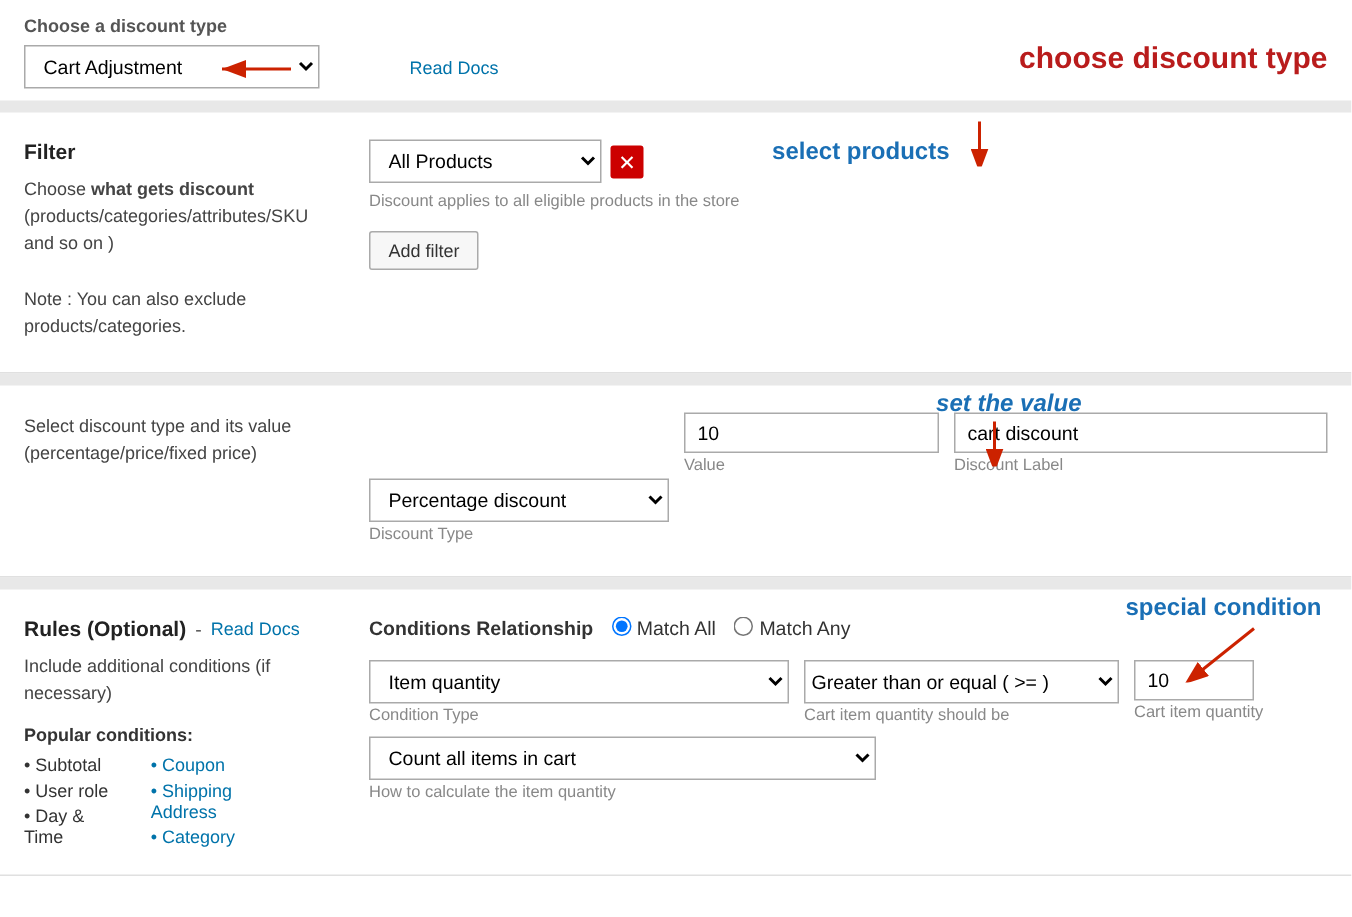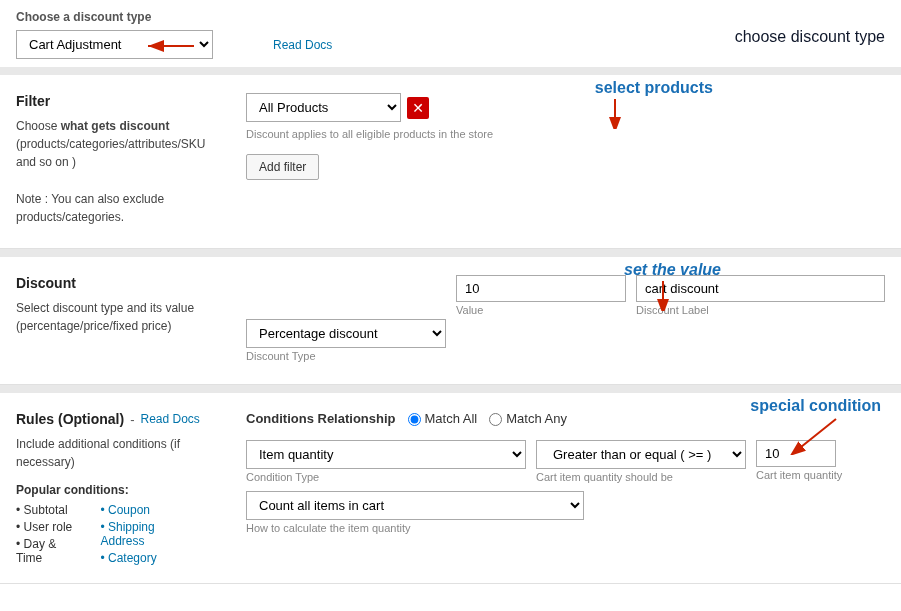--- a/index.html
+++ b/index.html
@@ -137,21 +137,21 @@
       align-items: center;
       gap: 12px;
       margin-bottom: 14px;
       font-size: 13px;
       font-weight: bold;
       color: #333;
       position: relative;
     }
     .radio-option {
       display: flex;
-      align-items: flex-end;
+      align-items: flex-start;
       gap: 4px;
       font-size: 13px;
       font-weight: normal;
     }
     .radio-option input[type="radio"] { cursor: pointer; }
 
     .condition-row {
       display: flex;
       gap: 10px;
       align-items: flex-start;
@@ -159,21 +159,21 @@
     }
     .condition-select {
       border: 1px solid #aaa;
       padding: 5px 8px;
       font-size: 13px;
       width: 280px;
       background: #fff;
     }
     .operator-select {
       border: 1px solid #aaa;
-      padding: 5px 12px;
+      padding: 5px 0;
       font-size: 13px;
       width: 210px;
       background: #fff;
     }
     .qty-input {
       border: 1px solid #aaa;
       padding: 5px 8px;
       font-size: 13px;
       width: 80px;
     }
@@ -222,29 +222,29 @@
       <svg width="50" height="20" style="position:absolute; left:130px; top:6px;">
         <defs>
             <marker id="a1" markerWidth="8" markerHeight="6" refX="8" refY="3" orient="auto">
               <polygon points="0 0, 8 3, 0 6" fill="#cc2200"></polygon>
             </marker>
           </defs>
         <line x1="48" y1="10" x2="2" y2="10" stroke="#cc2200" stroke-width="2" marker-end="url(#a1)"></line>
       </svg>
       <a href="#" style="color:#0073aa; font-size:12px; text-decoration:none; margin-left:50px;">Read Docs</a>
 
-      <span style="position:absolute; right:0; top:-2px; color:#0f172a; font-weight:normal; font-size:16px;">choose discount type</span>
+      <span style="position:absolute; right:0; top:-2px; color:#b91c1c; font-weight:bold; font-size:20px;">choose discount type</span>
     </div>
   </div>
 
   <div class="divider-row"></div>
 
   <div style="position: relative;">
 
-    <div style="position:absolute; top:4px; right:188px; z-index:10; display:flex; flex-direction:column; align-items:flex-start;">
+    <div style="position:absolute; top:4px; right:208px; z-index:10; display:flex; flex-direction:row; align-items:flex-end;">
       <span style="color:#1a6fb5; font-weight:bold; font-size:16px;">select products</span>
       <svg width="60" height="32">
         <defs>
             <marker id="a2" markerWidth="8" markerHeight="6" refX="4" refY="3" orient="auto">
               <polygon points="0 0, 8 3, 0 6" fill="#cc2200"></polygon>
             </marker>
           </defs>
         <line x1="20" y1="2" x2="20" y2="28" stroke="#cc2200" stroke-width="2" marker-end="url(#a2)"></line>
       </svg>
     </div>
@@ -282,21 +282,20 @@
             <marker id="a3" markerWidth="8" markerHeight="6" refX="4" refY="3" orient="auto">
               <polygon points="0 0, 8 3, 0 6" fill="#cc2200"></polygon>
             </marker>
           </defs>
         <line x1="20" y1="2" x2="20" y2="28" stroke="#cc2200" stroke-width="2" marker-end="url(#a3)"></line>
       </svg>
     </div>
 
     <div class="main-section">
       <div class="left-panel">
-        <div class="section-title">Discount</div>
         <p>Select discount type and its value (percentage/price/fixed price)</p>
       </div>
       <div class="right-panel">
         <div class="discount-grid">
           <div class="discount-field-group">
             <select class="discount-select">
               <option>Percentage discount</option>
             </select>
             <div class="field-label">Discount Type</div>
           </div>

